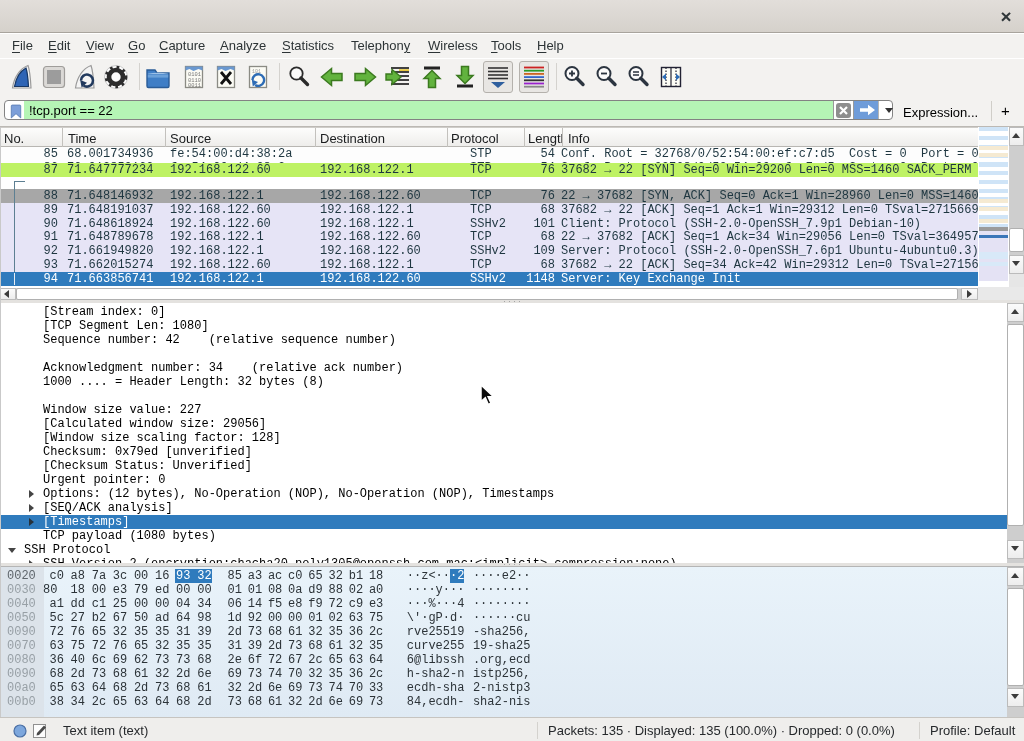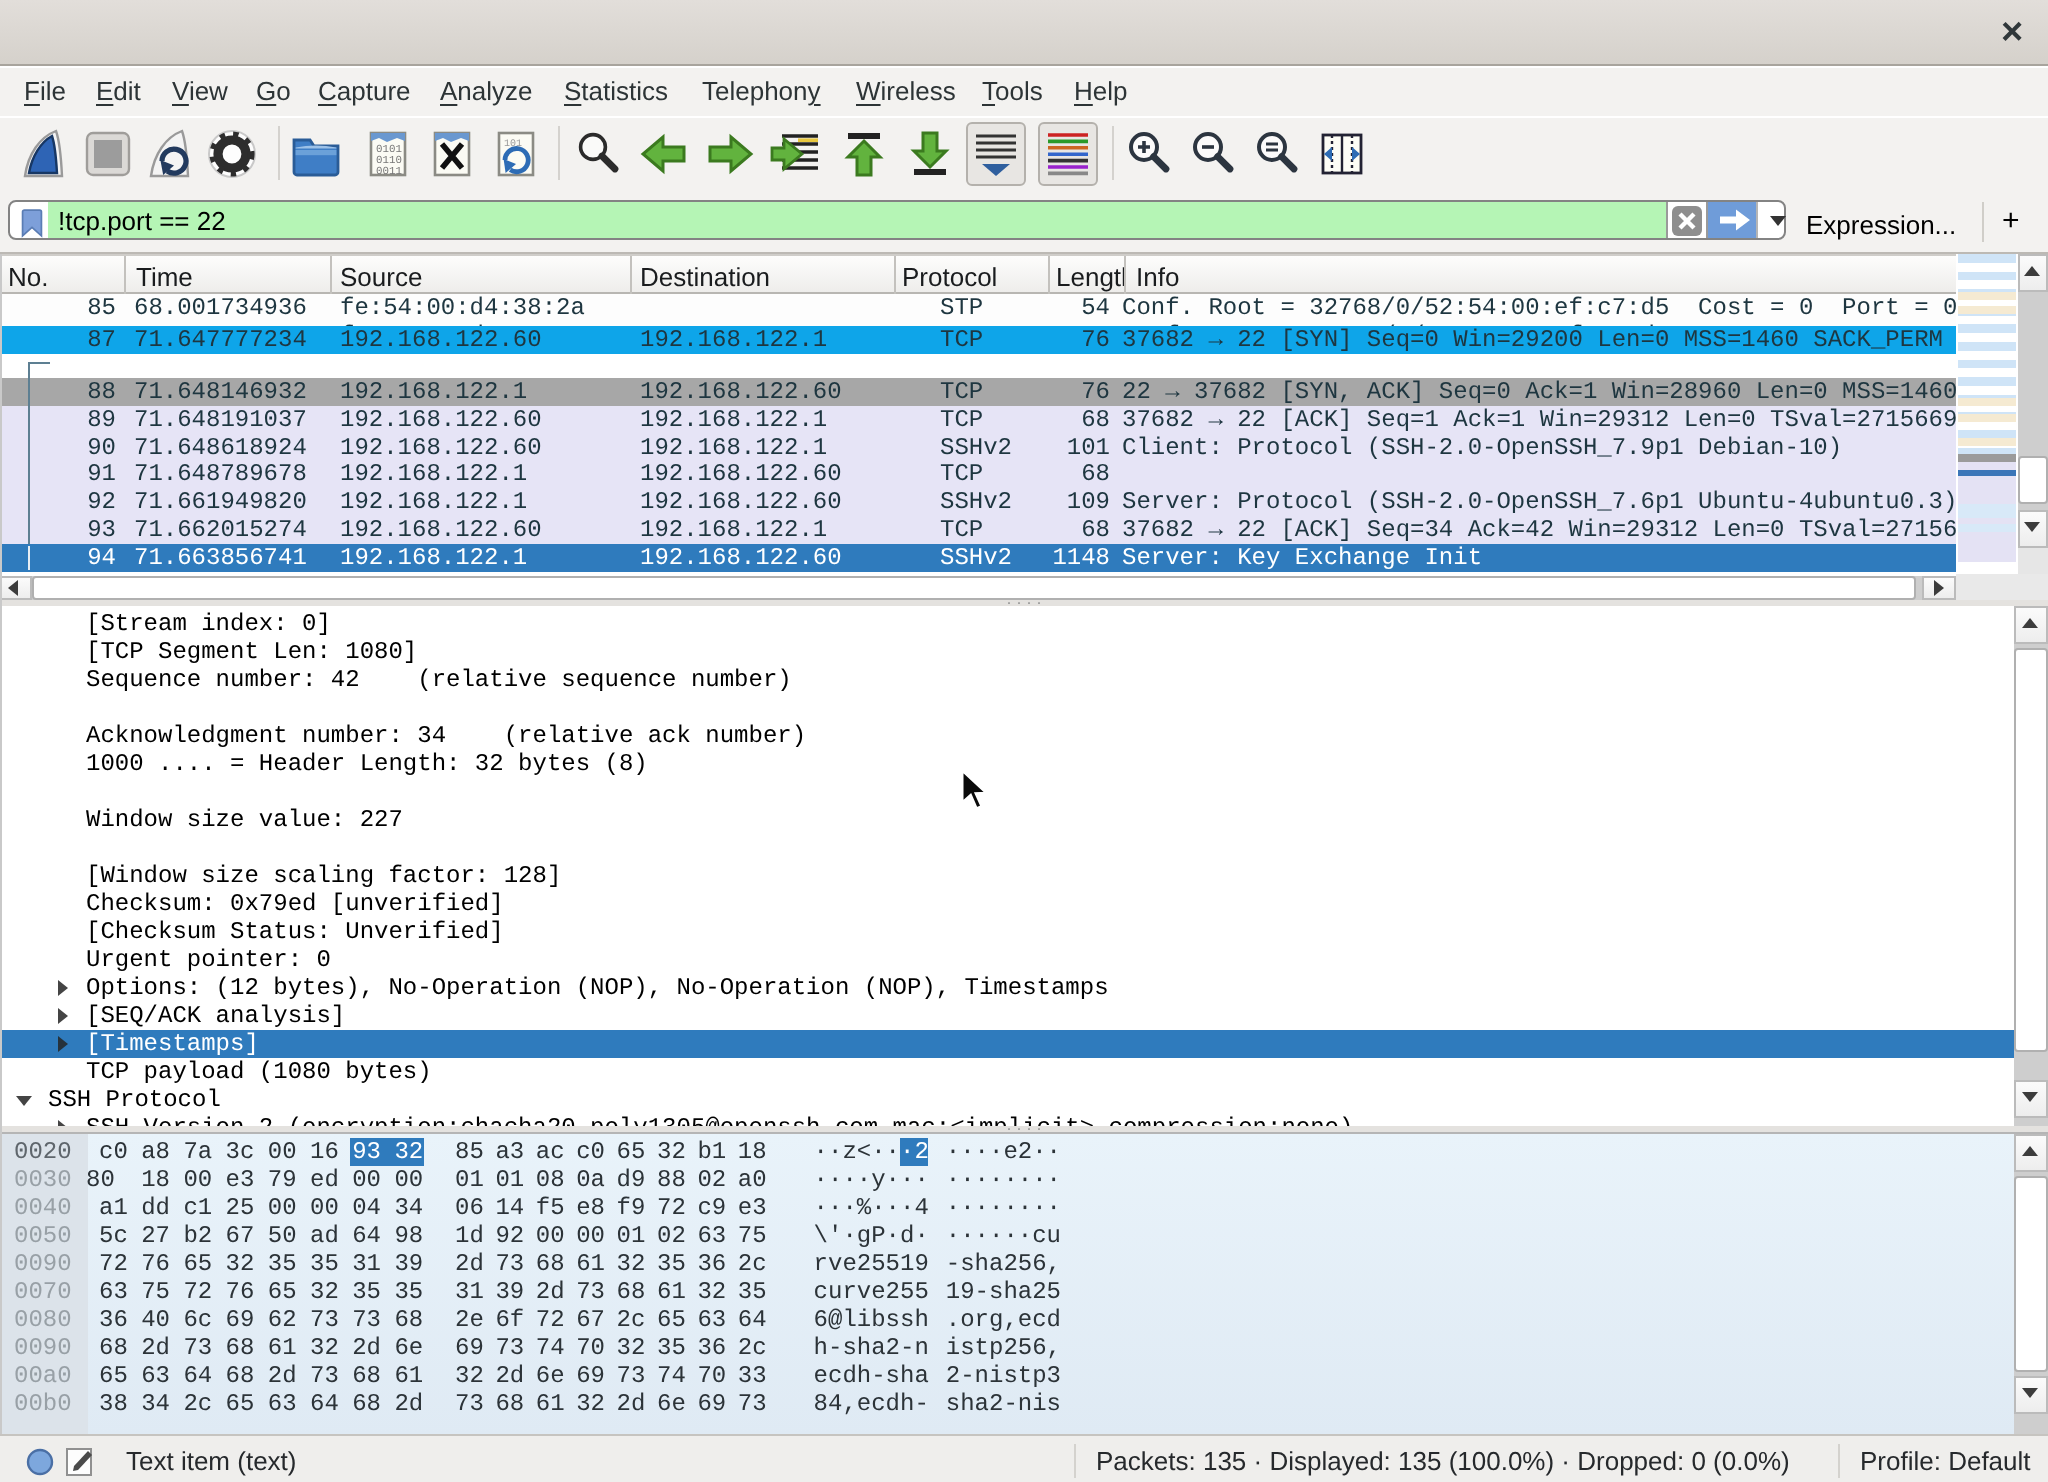--- a/index.html
+++ b/index.html
@@ -238,25 +238,25 @@
     <i style="left:62px"></i>
     <i style="left:165px"></i>
     <i style="left:315px"></i>
     <i style="left:447px"></i>
     <i style="left:524px"></i>
     <i style="left:562px"></i>
   </div>
 <div class="a mono" id="plist">
     <div class="prow" style="top:0.0px;background:#fdfdfd"><span class="c0">85</span><span class="c1">68.001734936</span><span class="c2">fe:54:00:d4:38:2a</span><span class="c3"></span><span class="c4">STP</span><span class="c5">54</span><span class="c6">Conf. Root = 32768/0/52:54:00:ef:c7:d5  Cost = 0  Port = 0x8001</span></div>
     <div class="prow" style="top:13.9px;background:#fdfdfd"><span class="c0">86</span><span class="c1">70.013850163</span><span class="c2">fe:54:00:d4:38:2a</span><span class="c3"></span><span class="c4">STP</span><span class="c5">54</span><span class="c6">Conf. Root = 32768/0/52:54:00:ef:c7:d5  Cost = 0  Port = 0x8001</span></div>
-    <div class="prow" style="top:16px;background:#0ea5e9"><span class="c0">87</span><span class="c1">71.647777234</span><span class="c2">192.168.122.60</span><span class="c3">192.168.122.1</span><span class="c4">TCP</span><span class="c5">76</span><span class="c6">37682 → 22 [SYN] Seq=0 Win=29200 Len=0 MSS=1460 SACK_PERM</span></div>
+    <div class="prow" style="top:16px;background:#bef264"><span class="c0">87</span><span class="c1">71.647777234</span><span class="c2">192.168.122.60</span><span class="c3">192.168.122.1</span><span class="c4">TCP</span><span class="c5">76</span><span class="c6">37682 → 22 [SYN] Seq=0 Win=29200 Len=0 MSS=1460 SACK_PERM</span></div>
     <div class="prow" style="top:41.7px;background:#a7a7a7"><span class="c0">88</span><span class="c1">71.648146932</span><span class="c2">192.168.122.1</span><span class="c3">192.168.122.60</span><span class="c4">TCP</span><span class="c5">76</span><span class="c6">22 → 37682 [SYN, ACK] Seq=0 Ack=1 Win=28960 Len=0 MSS=1460</span></div>
     <div class="prow" style="top:55.6px;background:#e6e4f6"><span class="c0">89</span><span class="c1">71.648191037</span><span class="c2">192.168.122.60</span><span class="c3">192.168.122.1</span><span class="c4">TCP</span><span class="c5">68</span><span class="c6">37682 → 22 [ACK] Seq=1 Ack=1 Win=29312 Len=0 TSval=2715669</span></div>
     <div class="prow" style="top:69.5px;background:#e6e4f6"><span class="c0">90</span><span class="c1">71.648618924</span><span class="c2">192.168.122.60</span><span class="c3">192.168.122.1</span><span class="c4">SSHv2</span><span class="c5">101</span><span class="c6">Client: Protocol (SSH-2.0-OpenSSH_7.9p1 Debian-10)</span></div>
-    <div class="prow" style="top:83.4px;background:#e6e4f6"><span class="c0">91</span><span class="c1">71.648789678</span><span class="c2">192.168.122.1</span><span class="c3">192.168.122.60</span><span class="c4">TCP</span><span class="c5">68</span></div>
+    <div class="prow" style="top:83.4px;background:#e6e4f6"><span class="c0">91</span><span class="c1">71.648789678</span><span class="c2">192.168.122.1</span><span class="c3">192.168.122.60</span><span class="c4">TCP</span><span class="c5">68</span><span class="c6">22 → 37682 [ACK] Seq=1 Ack=34 Win=29056 Len=0 TSval=364957</span></div>
     <div class="prow" style="top:97.3px;background:#e6e4f6"><span class="c0">92</span><span class="c1">71.661949820</span><span class="c2">192.168.122.1</span><span class="c3">192.168.122.60</span><span class="c4">SSHv2</span><span class="c5">109</span><span class="c6">Server: Protocol (SSH-2.0-OpenSSH_7.6p1 Ubuntu-4ubuntu0.3)</span></div>
     <div class="prow" style="top:111.2px;background:#e6e4f6"><span class="c0">93</span><span class="c1">71.662015274</span><span class="c2">192.168.122.60</span><span class="c3">192.168.122.1</span><span class="c4">TCP</span><span class="c5">68</span><span class="c6">37682 → 22 [ACK] Seq=34 Ack=42 Win=29312 Len=0 TSval=27156</span></div>
     <div class="prow" style="top:125.1px;background:#2f7bbd;color:#fff"><span class="c0">94</span><span class="c1">71.663856741</span><span class="c2">192.168.122.1</span><span class="c3">192.168.122.60</span><span class="c4">SSHv2</span><span class="c5">1148</span><span class="c6">Server: Key Exchange Init</span></div>
     <div class="a" style="left:14px;top:34px;width:11px;height:91px;border-left:1px solid #5d7f92;border-top:1px solid #5d7f92"></div>
     <div class="a" style="left:14px;top:126px;width:1px;height:12px;background:#e8eef4"></div>
   </div>
 <div class="a" id="mmap">
     <div class="a" style="left:0;top:0;width:29px;height:100px;background:repeating-linear-gradient(#cfe4f7 0px,#cfe4f7 4.4px,#ffffff 4.4px,#ffffff 8.8px)"></div>
     <div class="a" style="left:0;top:19px;width:29px;height:4.4px;background:#f5ead2"></div>
     <div class="a" style="left:0;top:26px;width:29px;height:4.4px;background:#f5ead2"></div>
@@ -288,20 +288,21 @@
 <div class="a" id="split1">
     <div class="a" style="left:503px;top:0px;width:20px;height:3px;color:#9a9a9a;font-size:9px;line-height:3px;letter-spacing:2px">····</div>
   </div>
 <div class="a" id="det">
     <div class="drow" style="top:2.0px"><span style="position:absolute;left:43px">[Stream index: 0]</span></div>
     <div class="drow" style="top:16.0px"><span style="position:absolute;left:43px">[TCP Segment Len: 1080]</span></div>
     <div class="drow" style="top:29.9px"><span style="position:absolute;left:43px">Sequence number: 42    (relative sequence number)</span></div>
     <div class="drow" style="top:57.9px"><span style="position:absolute;left:43px">Acknowledgment number: 34    (relative ack number)</span></div>
     <div class="drow" style="top:71.9px"><span style="position:absolute;left:43px">1000 .... = Header Length: 32 bytes (8)</span></div>
     <div class="drow" style="top:99.8px"><span style="position:absolute;left:43px">Window size value: 227</span></div>
+    <div class="drow" style="top:113.8px"><span style="position:absolute;left:43px">[Calculated window size: 29056]</span></div>
     <div class="drow" style="top:127.7px"><span style="position:absolute;left:43px">[Window size scaling factor: 128]</span></div>
     <div class="drow" style="top:141.7px"><span style="position:absolute;left:43px">Checksum: 0x79ed [unverified]</span></div>
     <div class="drow" style="top:155.7px"><span style="position:absolute;left:43px">[Checksum Status: Unverified]</span></div>
     <div class="drow" style="top:169.6px"><span style="position:absolute;left:43px">Urgent pointer: 0</span></div>
     <div class="drow" style="top:183.6px"><span class="dtri" style="left:29px;top:3px;border-left-color:#444"></span><span style="position:absolute;left:43px">Options: (12 bytes), No-Operation (NOP), No-Operation (NOP), Timestamps</span></div>
     <div class="drow" style="top:197.6px"><span class="dtri" style="left:29px;top:3px;border-left-color:#444"></span><span style="position:absolute;left:43px">[SEQ/ACK analysis]</span></div>
     <div class="drow dsel" style="top:211.6px"><span class="dtri" style="left:29px;top:3px;border-left-color:#26323c"></span><span style="position:absolute;left:43px">[Timestamps]</span></div>
     <div class="drow" style="top:225.5px"><span style="position:absolute;left:43px">TCP payload (1080 bytes)</span></div>
     <div class="drow" style="top:239.5px"><span class="dtrid" style="left:8px;top:5px"></span><span style="position:absolute;left:24px">SSH Protocol</span></div>
     <div class="drow" style="top:253.5px"><span class="dtri" style="left:29px;top:3px;border-left-color:#444"></span><span style="position:absolute;left:43px">SSH Version 2 (encryption:chacha20-poly1305@openssh.com mac:&lt;implicit&gt; compression:none)</span></div>

